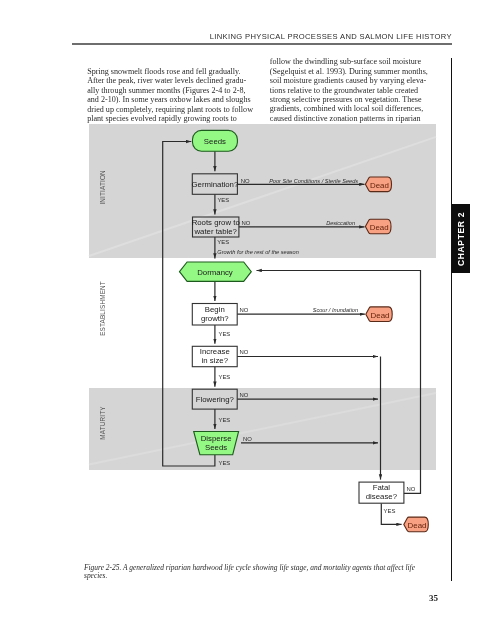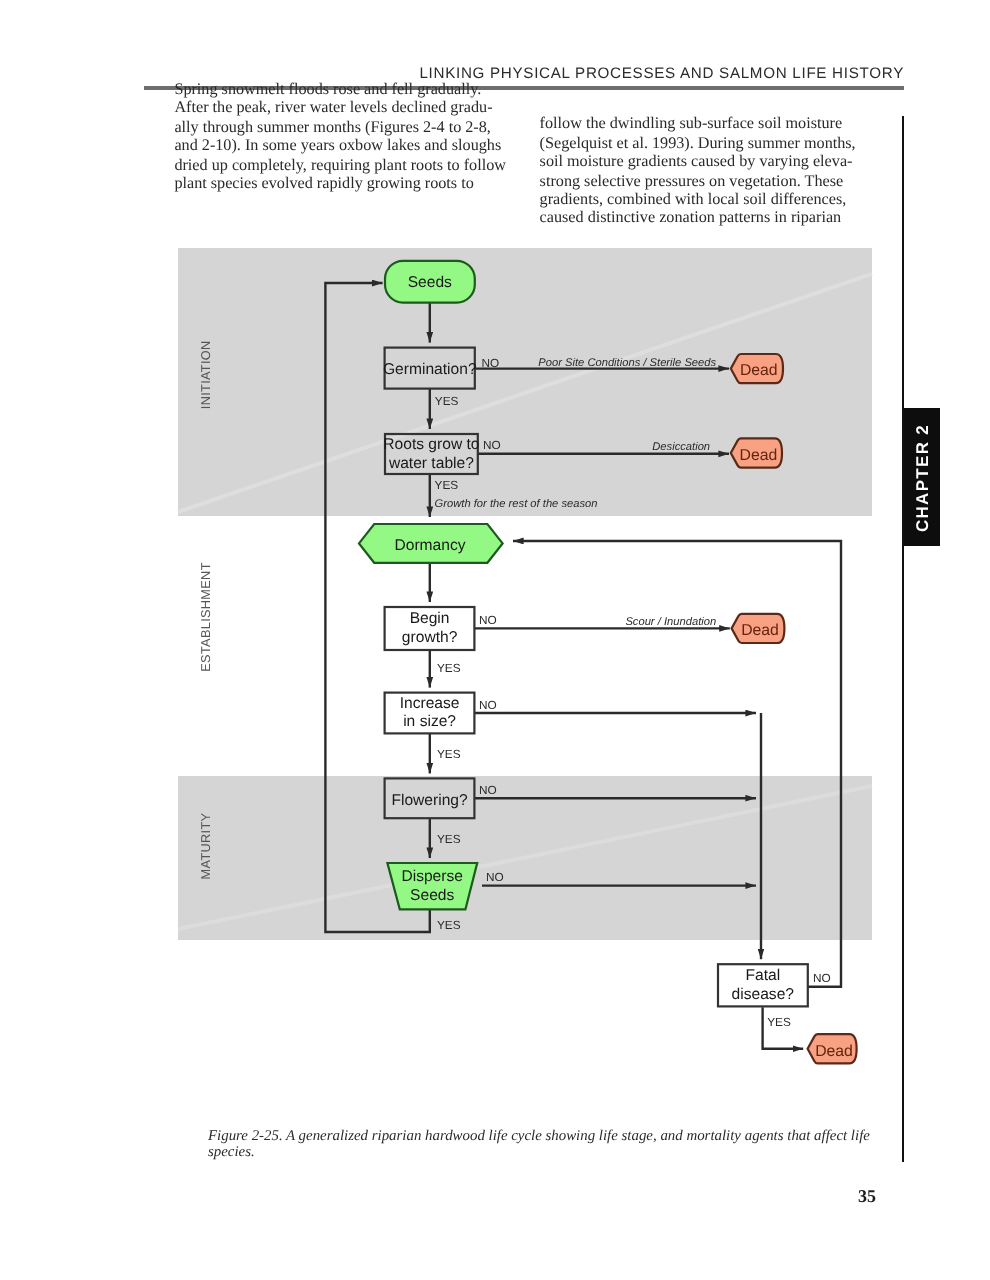--- a/index.html
+++ b/index.html
@@ -17,26 +17,26 @@
 
   
   .chaptab{position:absolute;left:451.8px;top:203.8px;width:18.3px;height:69.6px;background:#0d0d0d;}
   .chaptab span{position:absolute;left:50%;top:50%;transform:translate(-50%,-50%) rotate(-90deg);
                 transform-origin:center;color:#fff;font-family:"Liberation Sans",sans-serif;
                 font-weight:bold;font-size:8.5px;letter-spacing:0.65px;white-space:nowrap;}
 
   
   .col{position:absolute;font-size:8.1px;line-height:9.46px;color:#2a2a2a;
        text-align:left;font-family:"Liberation Serif",serif;}
-  .col.left{left:87.2px;top:40px;width:175px;}
+  .col.left{left:87.2px;top:67px;width:175px;}
   .col.right{left:269.8px;top:57.2px;width:175px;}
   .col .tl{white-space:nowrap;}
 
   
-  .caption{position:absolute;left:104px;top:563.5px;width:360px;font-size:7.45px;
+  .caption{position:absolute;left:84px;top:563.5px;width:360px;font-size:7.45px;
            line-height:8.1px;font-style:italic;color:#2a2a2a;}
   .caption .tl{white-space:nowrap;}
 
   
   .pageno{position:absolute;left:404px;top:593px;width:34px;text-align:right;
           font-size:9px;font-weight:bold;color:#1d1d1d;font-family:"Liberation Serif",serif;}
 
   
   .figure{position:absolute;left:89px;top:124px;width:347px;height:420px;}
   .fig-svg{position:absolute;left:0;top:0;}
@@ -70,20 +70,21 @@
     <div class="tl">After the peak, river water levels declined gradu-</div>
     <div class="tl">ally through summer months (Figures 2-4 to 2-8,</div>
     <div class="tl">and 2-10). In some years oxbow lakes and sloughs</div>
     <div class="tl">dried up completely, requiring plant roots to follow</div>
     <div class="tl">plant species evolved rapidly growing roots to</div>
   </div>
   <div class="col right">
     <div class="tl">follow the dwindling sub-surface soil moisture</div>
     <div class="tl">(Segelquist et al. 1993). During summer months,</div>
     <div class="tl">soil moisture gradients caused by varying eleva-</div>
+    <div class="tl">tions relative to the groundwater table created</div>
     <div class="tl">strong selective pressures on vegetation. These</div>
     <div class="tl">gradients, combined with local soil differences,</div>
     <div class="tl">caused distinctive zonation patterns in riparian</div>
   </div>
 
   <div class="figure">
     <svg class="fig-svg" width="347" height="420" viewBox="0 0 347 420" style="overflow:visible">
       <defs>
         <marker id="arr" markerWidth="6" markerHeight="4" refX="5.3" refY="1.7" orient="auto" markerUnits="userSpaceOnUse">
           <path d="M0,0 L5.3,1.7 L0,3.4 z" fill="#2a2a2a"></path>

